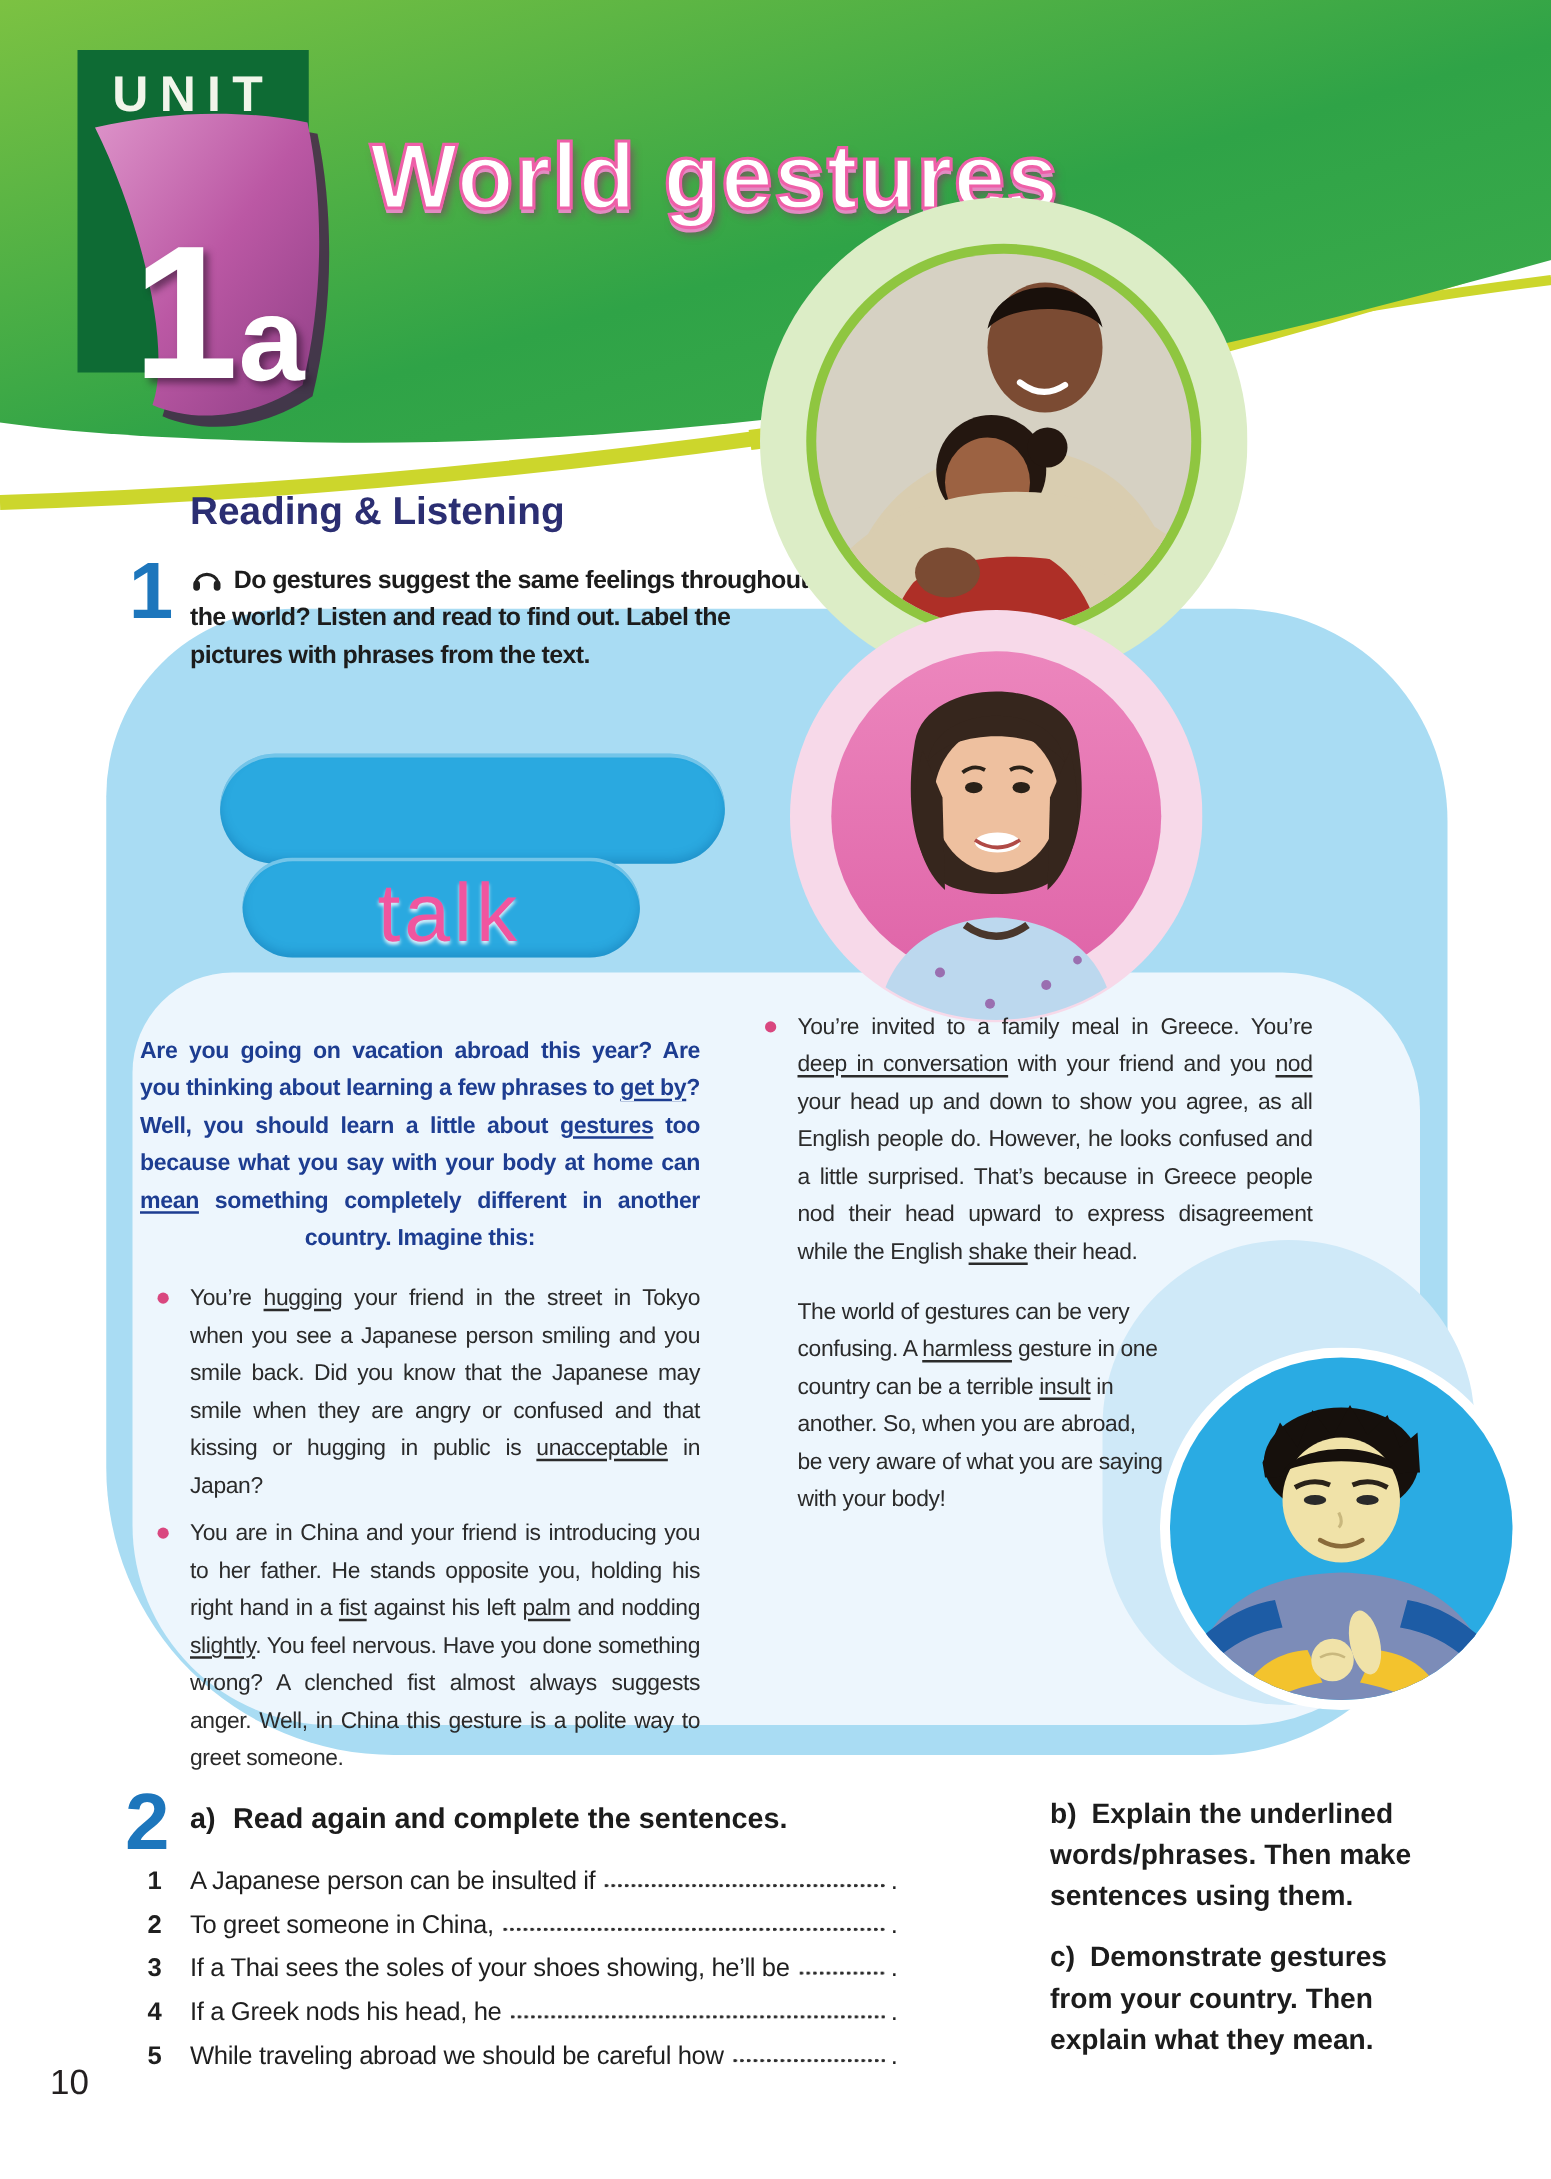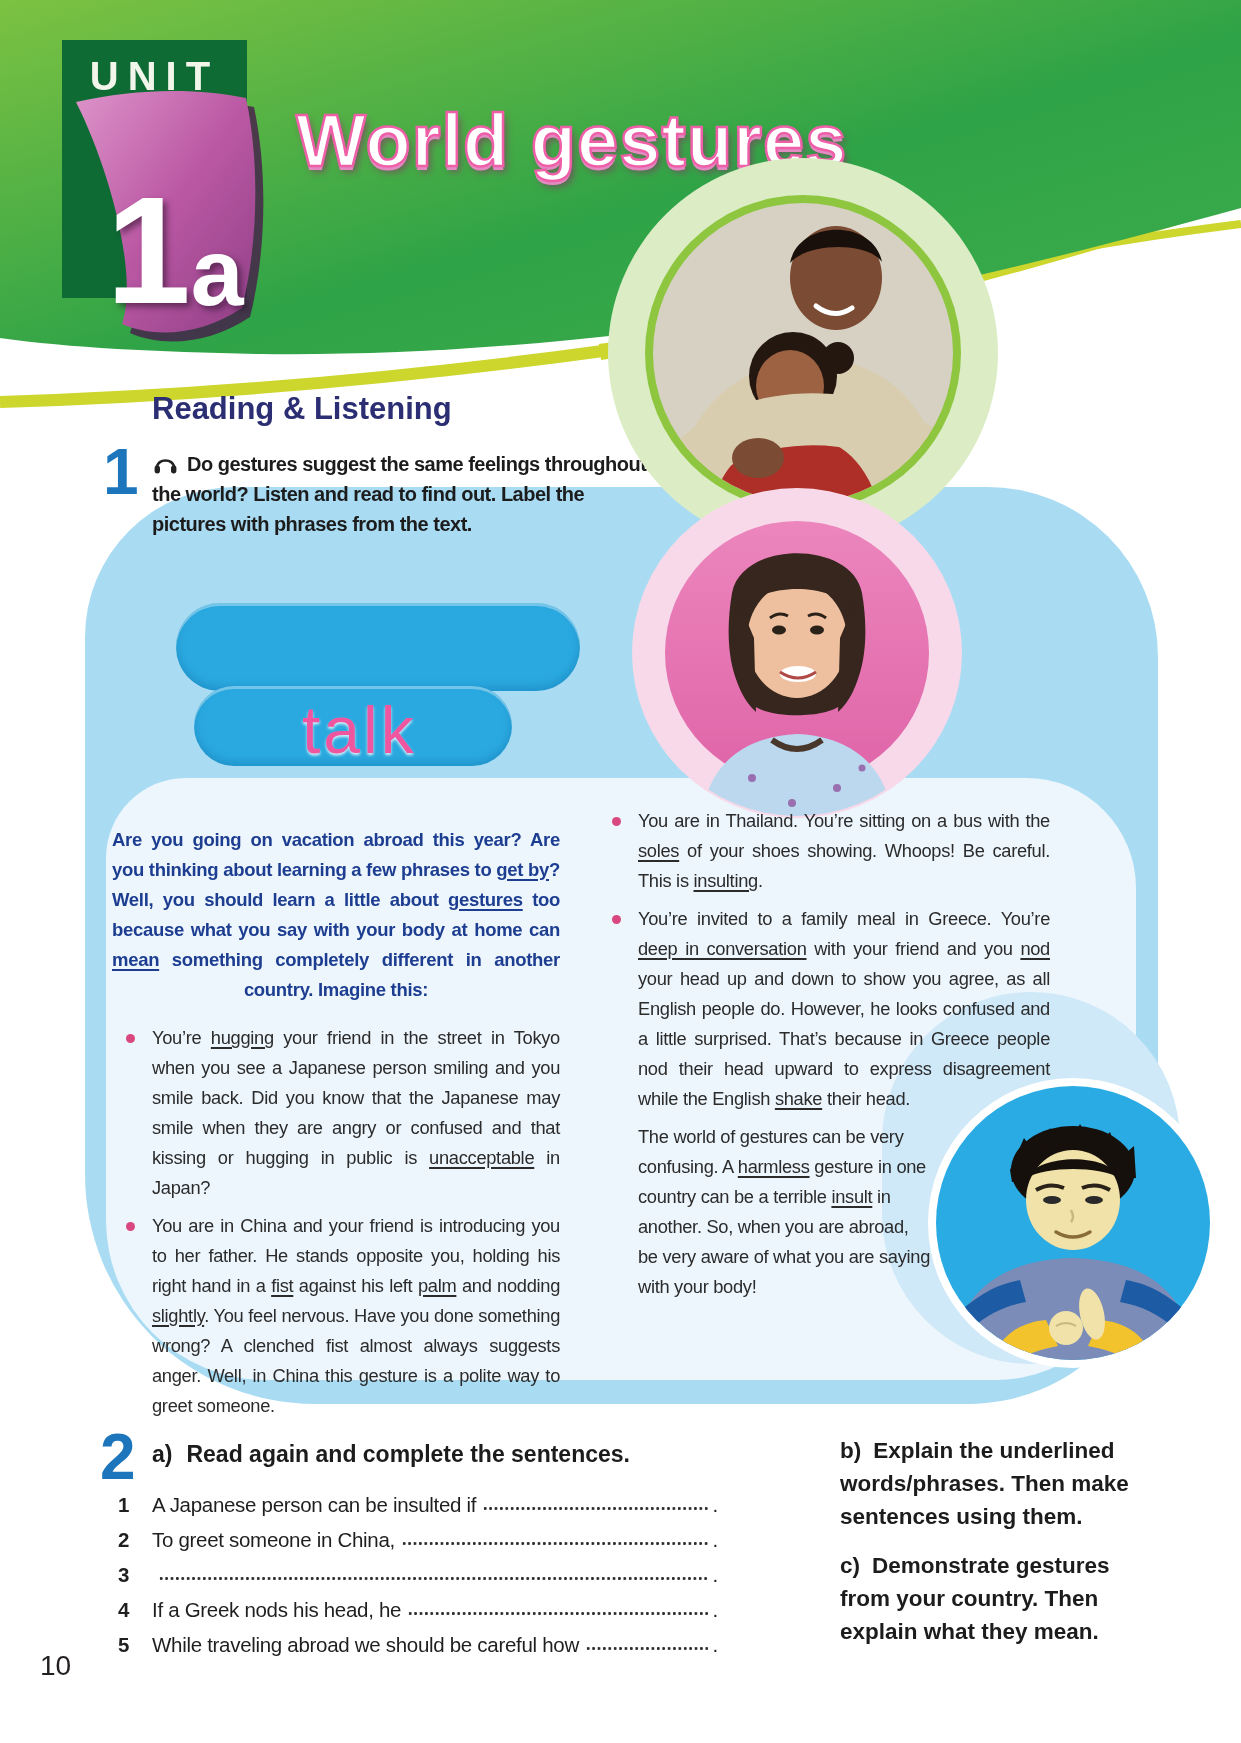--- a/index.html
+++ b/index.html
@@ -55,21 +55,21 @@
   #col-left{left:112px;top:806px;width:448px;z-index:8;}
   #col-right{left:598px;top:806px;width:452px;z-index:8;}
   .intro{font-size:18.5px;font-weight:bold;color:#1d3d91;line-height:30px;letter-spacing:-.3px;
          text-align:justify;text-align-last:center;}
   ul.bullets{list-style:none;margin:14px 0 0 0;padding:0;}
   ul.bullets li{position:relative;padding-left:40px;margin-bottom:8px;font-size:18.3px;
                 line-height:30px;letter-spacing:-.3px;color:#2b2b2b;text-align:justify;}
   .dot{position:absolute;left:14px;top:11px;width:9px;height:9px;border-radius:50%;background:#d9477f;}
   #col-right ul.bullets{margin-top:0;}
   .closing{margin-left:40px;width:294px;font-size:18.3px;line-height:30px;letter-spacing:-.3px;
-           color:#2b2b2b;margin-top:8px;}
+           color:#2b2b2b;margin-top:18px;}
   u{text-decoration-thickness:1.6px;text-underline-offset:3px;}
 
   
   #ex2-num{left:100px;top:1425px;font-size:64px;font-weight:bold;color:#1d76bc;line-height:1;z-index:4;}
   #ex2a{left:152px;top:1441px;font-size:23px;font-weight:bold;color:#1c1c1c;z-index:4;}
   #ex2a .lbl{margin-right:14px;}
   #ex2-items{left:118px;top:1492px;width:600px;z-index:4;}
   .ex2-item{display:flex;align-items:flex-end;margin-bottom:10px;font-size:20.5px;
             letter-spacing:-.3px;color:#1f1f1f;line-height:25px;}
   .ex2-item .num{width:34px;flex:0 0 34px;font-weight:bold;}
@@ -208,24 +208,20 @@
         <span class="dot"></span>
         <span><span>You are in China and your friend is introducing you to her father. He stands opposite you, holding his right hand in a </span><u>fist</u><span> against his left </span><u>palm</u><span> and nodding </span><u>slightly</u><span>. You feel nervous. Have you done something wrong? A clenched fist almost always suggests anger. Well, in China this gesture is a polite way to greet someone.</span></span>
       </li>
     </ul>
   </div>
 
   <div id="col-right" class="abs">
     <ul class="bullets">
       <li>
         <span class="dot"></span>
-        <span><span>You are in Thailand. You’re sitting on a bus with the </span><u>soles</u><span> of your shoes showing. Whoops! Be careful. This is </span><u>insulting</u><span>.</span></span>
-      </li>
-      <li>
-        <span class="dot"></span>
         <span><span>You’re invited to a family meal in Greece. You’re </span><u>deep in conversation</u><span> with your friend and you </span><u>nod</u><span> your head up and down to show you agree, as all English people do. However, he looks confused and a little surprised. That’s because in Greece people nod their head upward to express disagreement while the English </span><u>shake</u><span> their head.</span></span>
       </li>
     </ul>
     <div class="closing"><span>The world of gestures can be very confusing. A </span><u>harmless</u><span> gesture in one country can be a terrible </span><u>insult</u><span> in another. So, when you are abroad, be very aware of what you are saying with your body!</span></div>
   </div>
 
   <div id="cartoon-backdrop" class="abs"></div>
   <svg id="cartoon-photo" class="abs" viewBox="0 0 290 290">
     <defs>
         <clipPath id="cc">
@@ -269,20 +265,21 @@
       <span class="suffix">.</span>
     </div>
     <div class="ex2-item">
       <span class="num">2</span>
       <span class="itext">To greet someone in China,</span>
       <span class="leader"></span>
       <span class="suffix">.</span>
     </div>
     <div class="ex2-item">
       <span class="num">3</span>
+      <span class="itext">If a Thai sees the soles of your shoes showing, he’ll be</span>
       <span class="leader"></span>
       <span class="suffix">.</span>
     </div>
     <div class="ex2-item">
       <span class="num">4</span>
       <span class="itext">If a Greek nods his head, he</span>
       <span class="leader"></span>
       <span class="suffix">.</span>
     </div>
     <div class="ex2-item">

